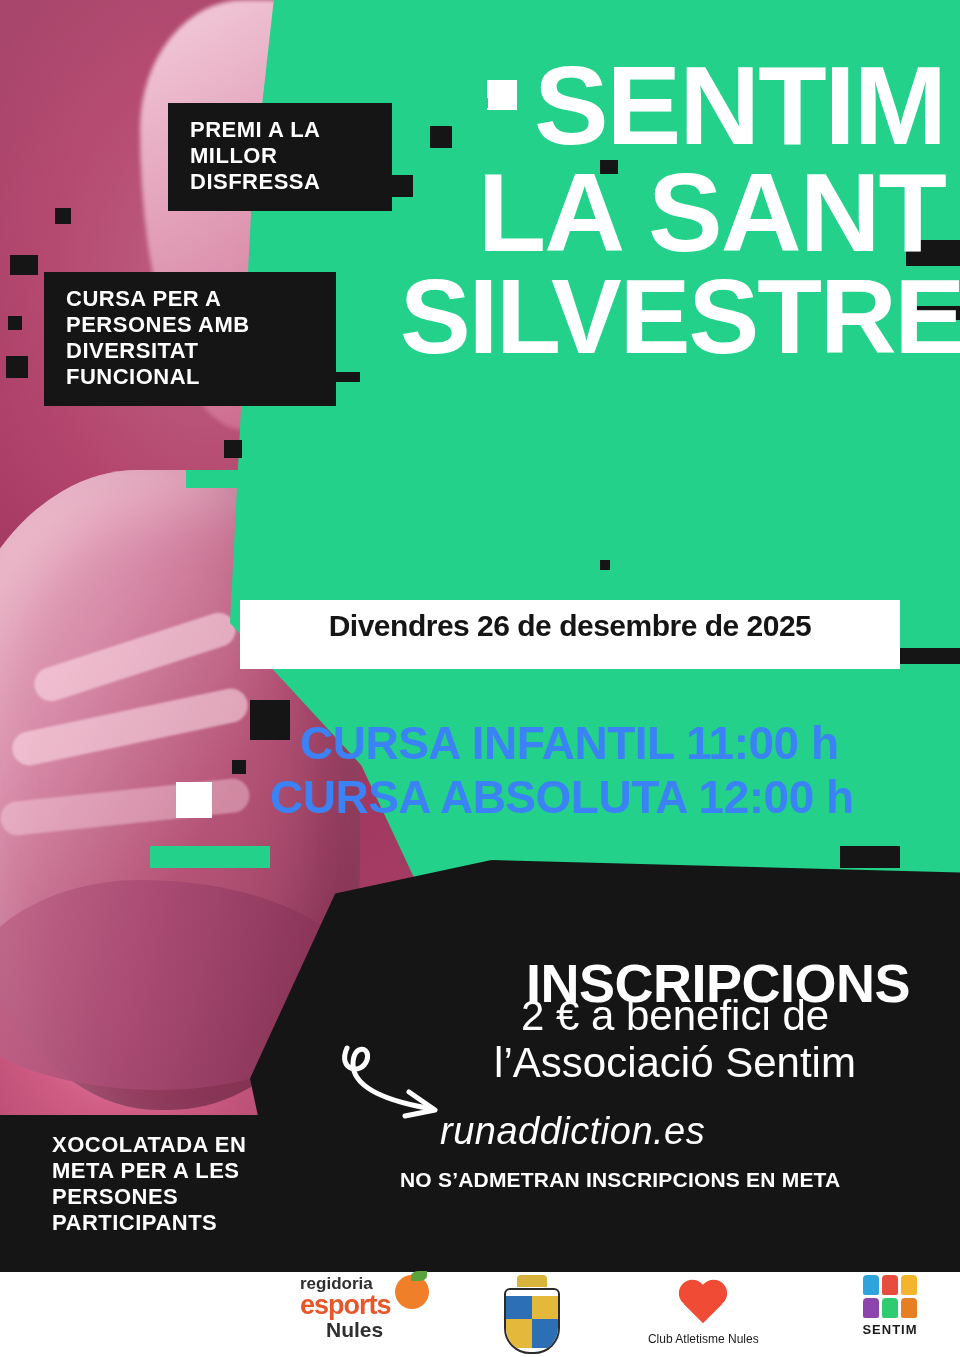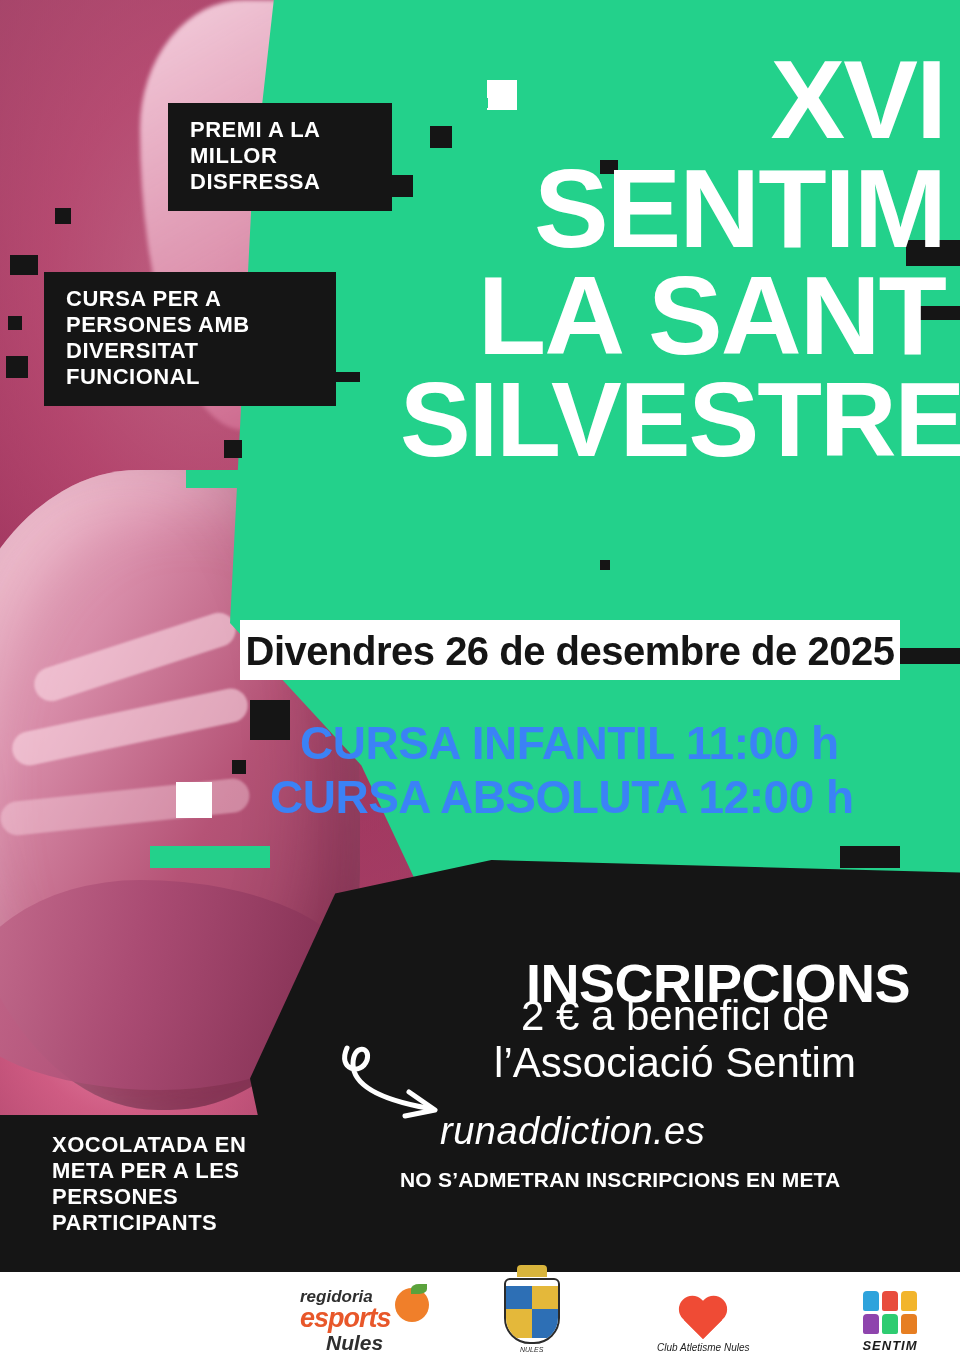--- a/index.html
+++ b/index.html
@@ -137,28 +137,28 @@
     text-transform: uppercase;
     white-space: nowrap;
   }
   #t-xvi { font-size: 112px; }
   #t-sentim { font-size: 112px; margin-top: 6px; }
   #t-lasant { font-size: 112px; margin-top: 4px; }
   #t-silvestre { font-size: 106px; margin-top: 4px; }
 
   .date-bar {
     position: absolute;
-    left: 240px; top: 620px;
+    left: 240px; top: 600px;
     width: 660px;
     background: #ffffff;
     color: #151515;
-    font-size: 40px;
+    font-size: 30px;
     font-weight: bold;
     text-align: center;
-    padding: 9px 0 6px 0;
+    padding: 9px 0 26px 0;
     letter-spacing: -0.5px;
   }
 
   .race-line {
     position: absolute;
     color: #3b82f6;
     font-weight: bold;
     font-size: 46px;
     letter-spacing: -0.5px;
     white-space: nowrap;
@@ -212,23 +212,22 @@
     left: 335px; top: 1030px;
     width: 140px; height: 100px;
   }
 
   
   .logos {
     position: absolute;
     left: 300px; top: 1275px;
     width: 640px; height: 78px;
     display: flex;
-    align-items: flex-end;
+    align-items: flex-start;
     justify-content: space-between;
-    font-style: italic;
   }
   .logo { position: relative; text-align: center; }
 
   .logo-nules { width: 135px; color: #151515; line-height: 1.0; }
   .logo-nules .l1 { font-size: 17px; font-weight: bold; color:#2f2f2f; text-align:left; }
   .logo-nules .l2 { font-size: 27px; font-weight: bold; color: #e8572a; text-align:left; letter-spacing:-1px; }
   .logo-nules .l3 { font-size: 21px; font-weight: bold; color: #2f2f2f; text-align:left; margin-left: 26px; }
   .orange-dot {
     position: absolute; right: 6px; top: 0px;
     width: 34px; height: 34px; border-radius: 50%;
@@ -264,21 +263,21 @@
   .logo-club { width: 150px; }
   .heart {
     position: relative; width: 54px; height: 48px; margin: 0 auto;
   }
   .heart:before, .heart:after {
     content: ""; position: absolute; top: 6px; width: 27px; height: 42px;
     background: #ef4b35; border-radius: 27px 27px 0 0;
   }
   .heart:before { left: 27px; transform: rotate(-45deg); transform-origin: 0 100%; }
   .heart:after  { left: 0;   transform: rotate(45deg);  transform-origin: 100% 100%; }
-  .club-caption { font-size: 10px; color: #1b1b1b; margin-top: 3px; }
+  .club-caption { font-size: 12px; color: #1b1b1b; margin-top: 9px; }
 
   .logo-sentim { width: 100px; }
   .hands { display: grid; grid-template-columns: repeat(3, 1fr); gap: 3px; width: 54px; margin: 0 auto; }
   .hand { width: 16px; height: 20px; border-radius: 4px 4px 2px 2px; }
   .sentim-caption { font-size: 13px; font-weight: bold; color: #1b1b1b; letter-spacing: 1px; margin-top: 4px; }
 </style>
 </head>
 <body>
 
 <div class="poster">
@@ -321,21 +320,20 @@
 
   <div class="black-panel"></div>
   <div class="black-left-strip"></div>
   <div class="white-bottom"></div>
 
   <div class="tag" id="tag-premi">PREMI A LA MILLOR DISFRESSA</div>
   <div class="tag" id="tag-xoco">XOCOLATADA EN META PER A LES PERSONES PARTICIPANTS</div>
   <div class="tag" id="tag-cursa">CURSA PER A PERSONES AMB DIVERSITAT FUNCIONAL</div>
 
   <div class="title-wrap">
-    <div class="t-line" id="t-xvi">XVI</div>
     <div class="t-line" id="t-sentim">SENTIM</div>
     <div class="t-line" id="t-lasant">LA SANT</div>
     <div class="t-line" id="t-silvestre">SILVESTRE</div>
   </div>
 
   <div class="date-bar">Divendres 26 de desembre de 2025</div>
 
   <div class="race-line" id="race-1">CURSA INFANTIL 11:00 h</div>
   <div class="race-line" id="race-2">CURSA ABSOLUTA 12:00 h</div>
 

